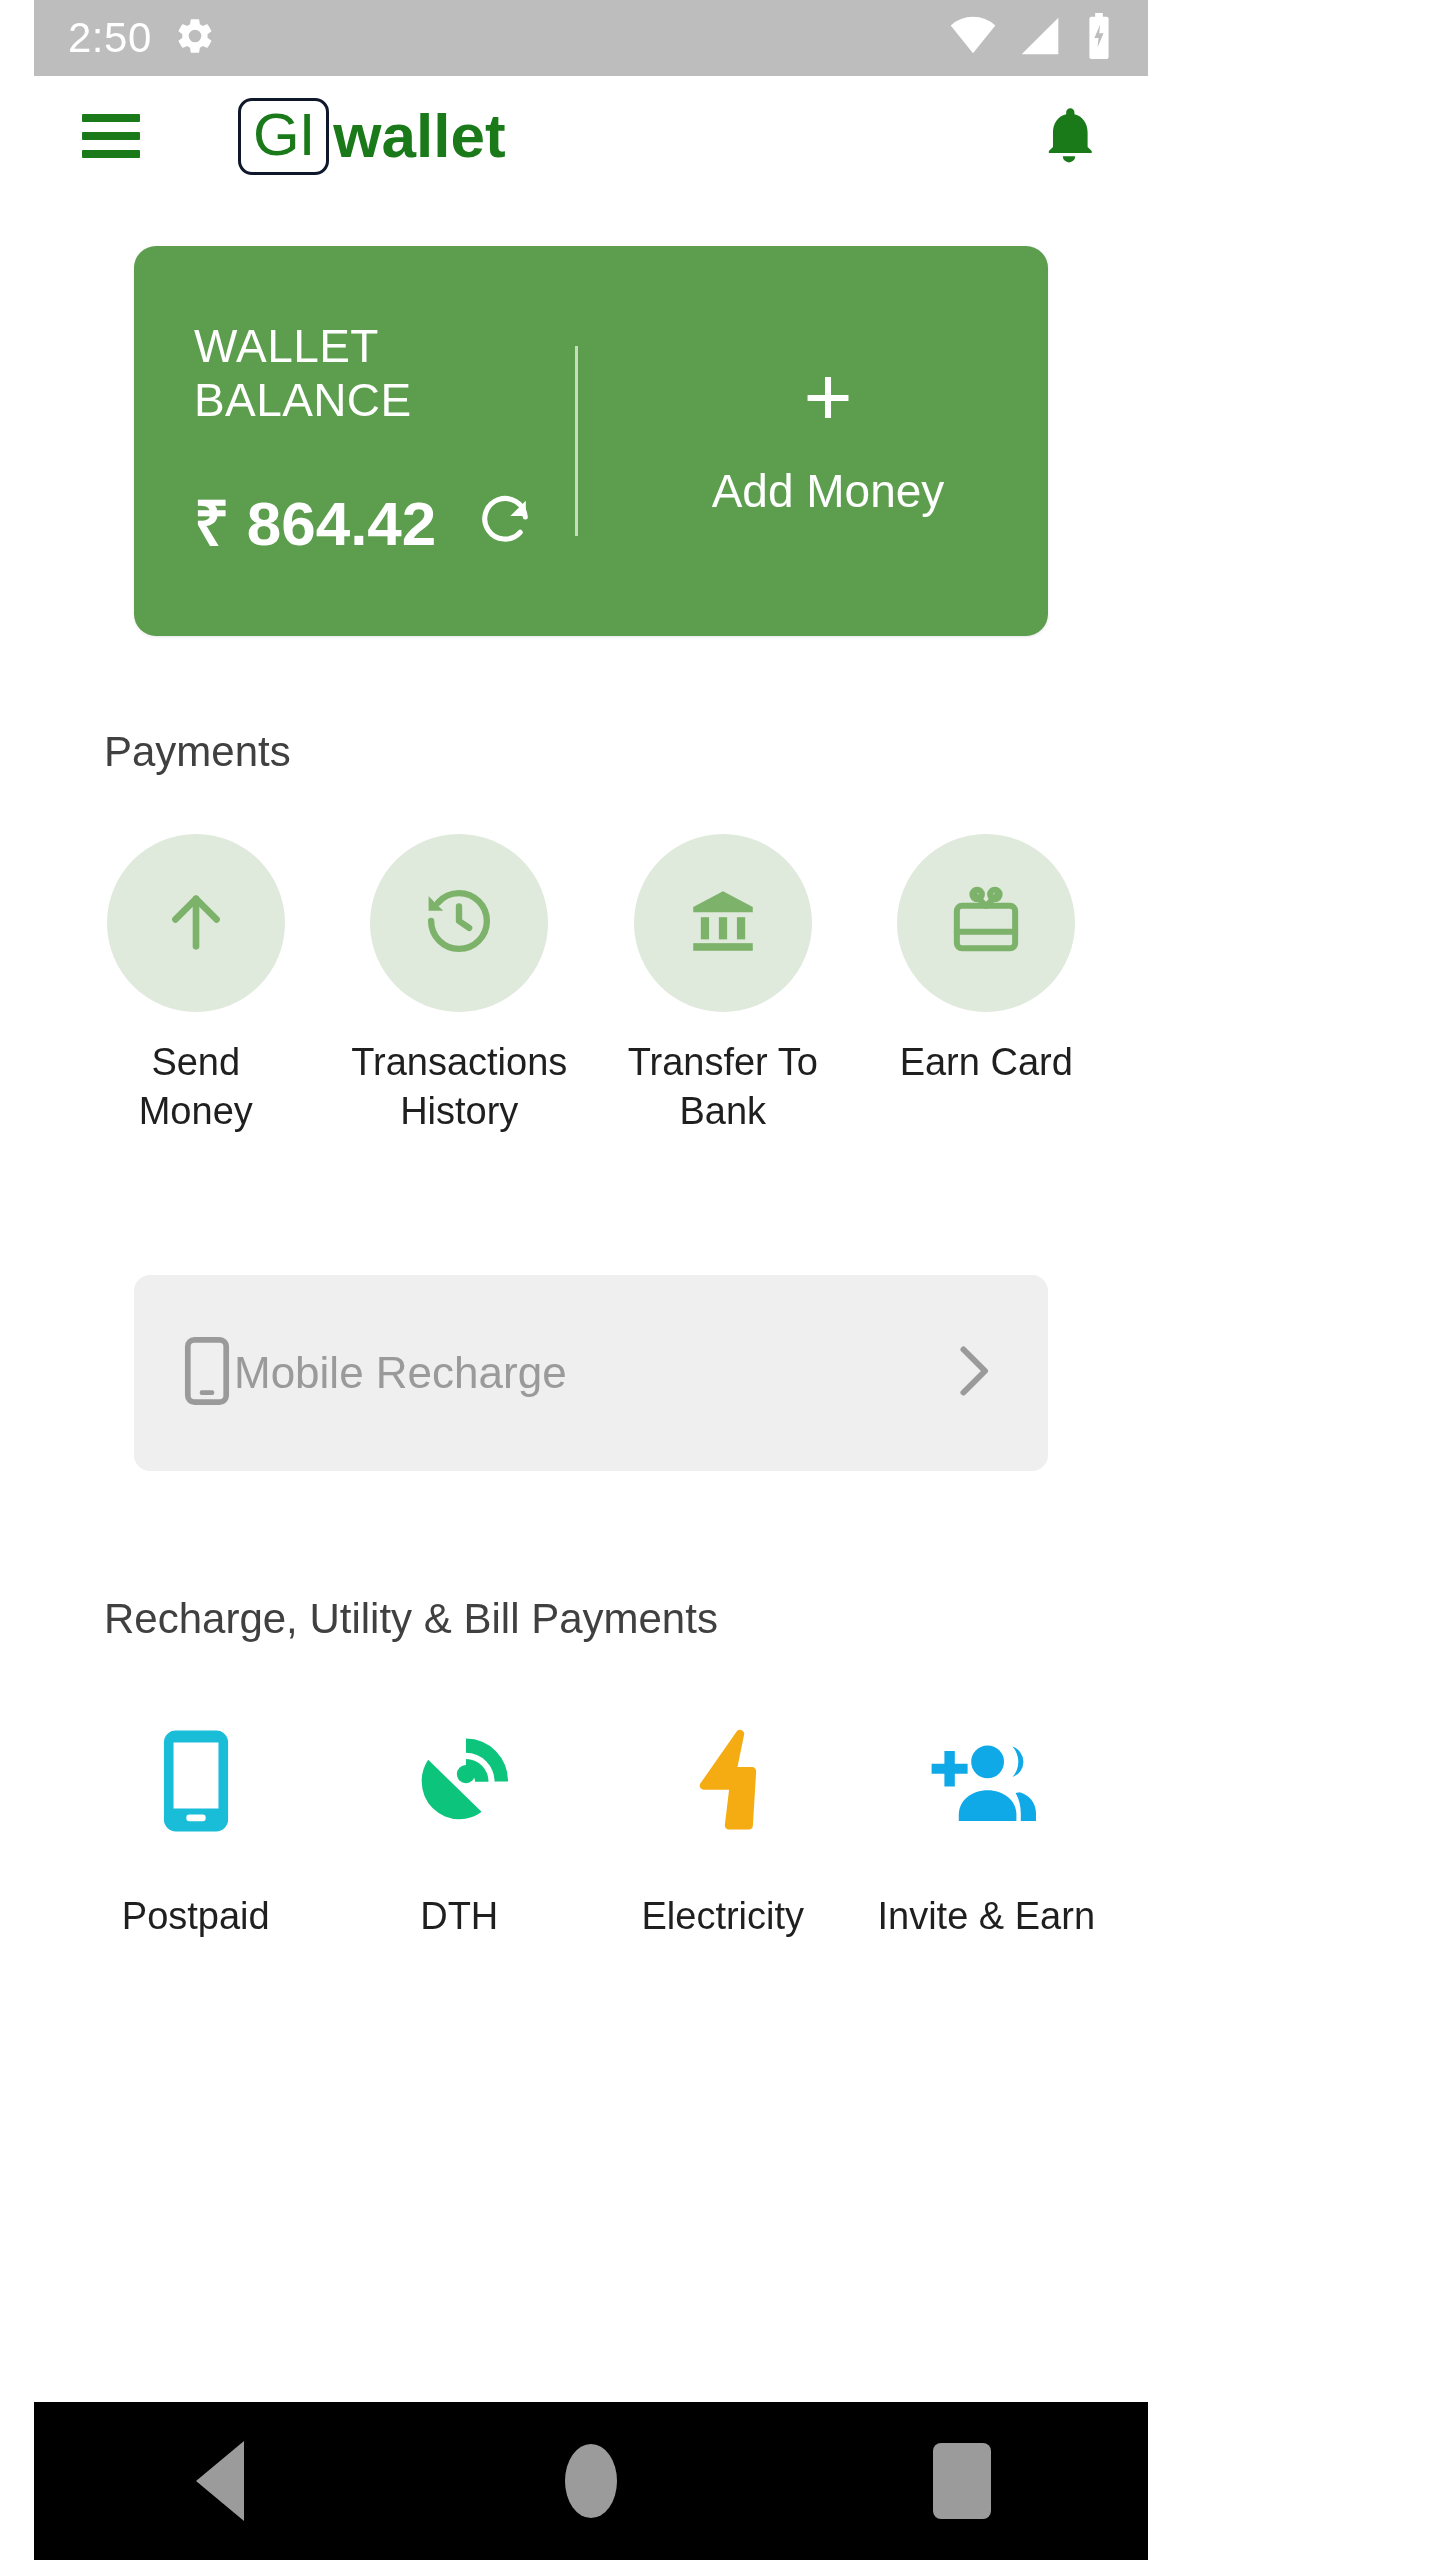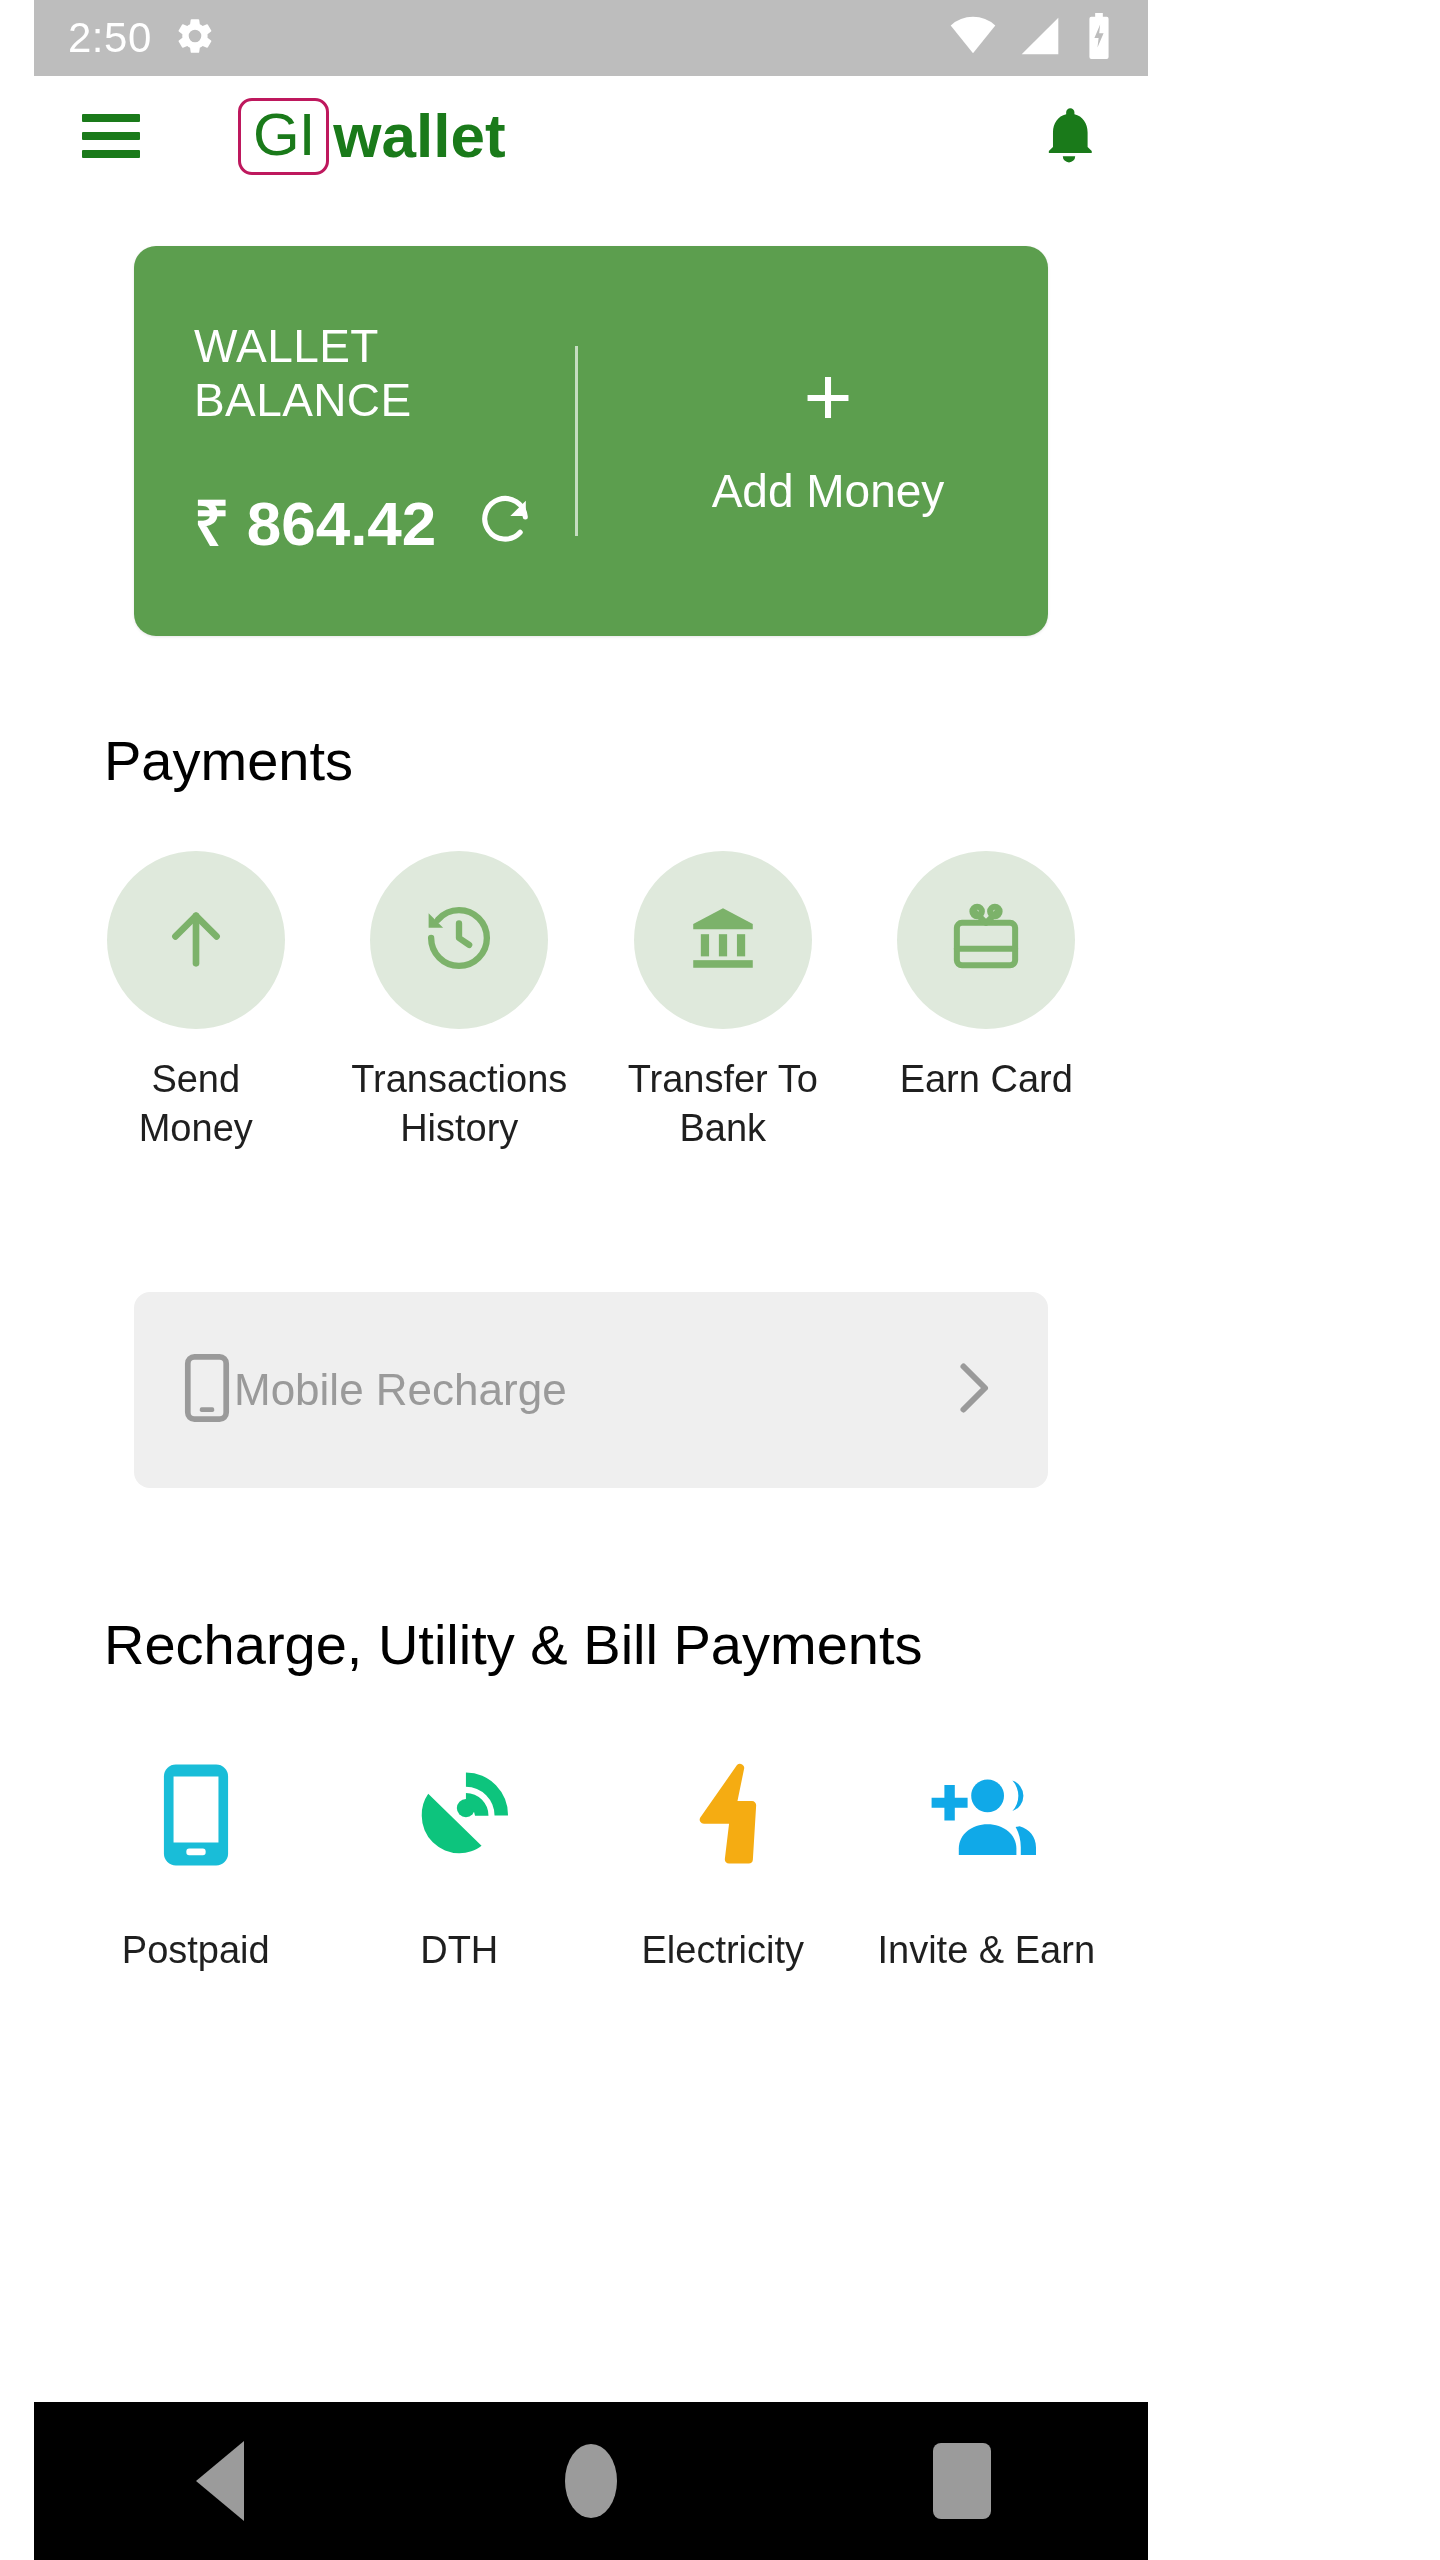--- a/index.html
+++ b/index.html
@@ -23,21 +23,21 @@
 
   
   .appbar {
     height:120px; flex:0 0 120px; display:flex; align-items:center;
     padding:0 48px; background:#fff;
   }
   .hamburger { width:58px; height:44px; display:flex; flex-direction:column; justify-content:space-between; cursor:pointer; }
   .hamburger span { display:block; height:8px; background:#1a7a1a; border-radius:1px; }
   .brand { display:flex; align-items:center; margin-left:98px; }
   .brand-box {
-    border:3px solid #be185d; border-radius:14px; padding:2px 12px 6px 12px;
+    border:3px solid #0f172a; border-radius:14px; padding:2px 12px 6px 12px;
     display:flex; align-items:center; justify-content:center;
   }
   .brand-box span { color:#1a7a1a; font-size:60px; font-weight:400; line-height:1.05; letter-spacing:-1px; }
   .brand-word { color:#1a7a1a; font-size:62px; font-weight:700; line-height:1; margin-left:4px; }
   .bell { margin-left:auto; cursor:pointer; }
 
   
   .card-wrap { padding:50px 100px 0 100px; }
   .balance-card {
     background:#5c9e4e; border-radius:22px; height:390px;
@@ -53,21 +53,21 @@
   .bal-divider { width:3px; height:190px; background:rgba(255,255,255,0.65); flex:0 0 3px; }
   .bal-right {
     flex:0 0 440px; display:flex; flex-direction:column;
     align-items:center; justify-content:center; cursor:pointer;
   }
   .plus-glyph { font-size:84px; line-height:0.75; font-weight:400; }
   .add-label { font-size:46px; margin-top:36px; font-weight:400; }
 
   
   .section-head {
-    color:#000000; font-size:56px; font-weight:400;
+    color:#404040; font-size:42px; font-weight:400;
     padding:0 0 0 70px;
   }
 
   
   .grid4 { display:flex; padding:0 30px; }
   .tile { flex:1 1 0; display:flex; flex-direction:column; align-items:center; cursor:pointer; }
   .circle {
     width:178px; height:178px; border-radius:50%; background:#dfe9dc;
     display:flex; align-items:center; justify-content:center;
   }

